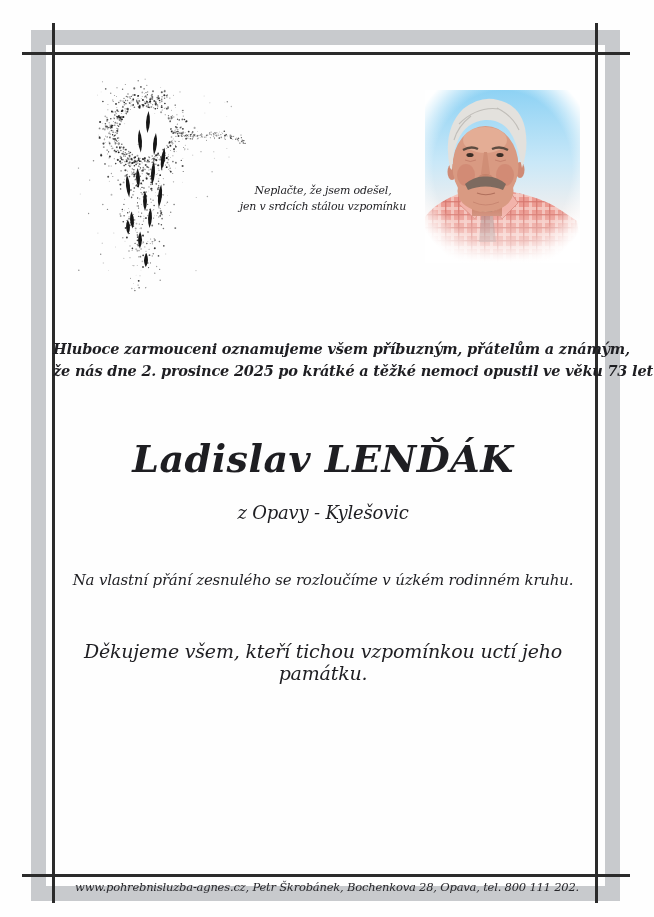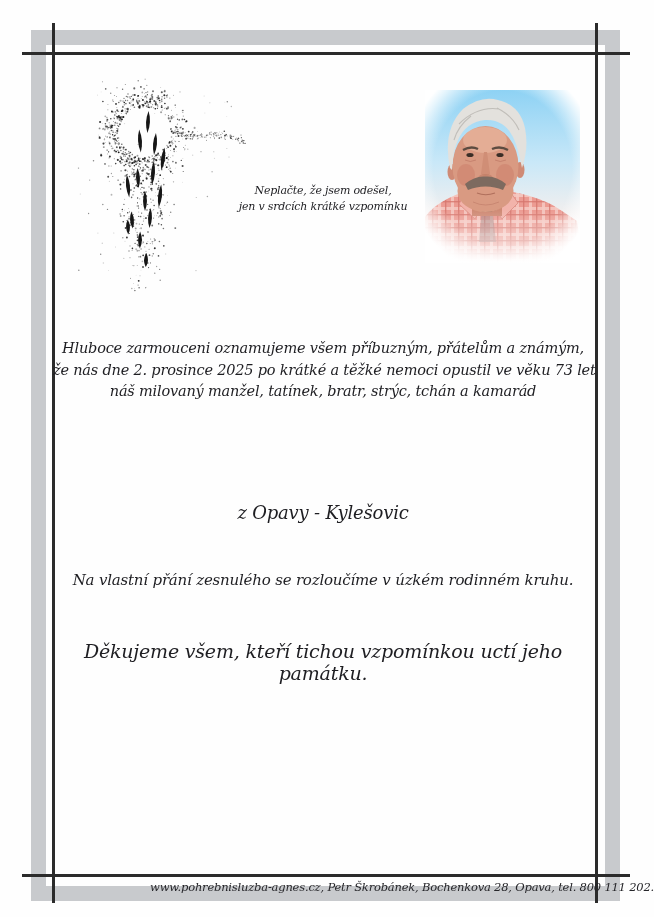--- a/index.html
+++ b/index.html
@@ -37,28 +37,28 @@
     position:absolute;left:425px;top:90px;width:155px;height:173px;z-index:3;
   }
 
   
   .tblock{
     position:absolute;left:53px;width:540px;text-align:center;
     font-style:italic;z-index:4;letter-spacing:-0.2px;
   }
   .tline{white-space:nowrap}
   .verse{top:183px;font-size:11px;line-height:16px;font-weight:normal}
-  .announce{top:338px;font-size:14.5px;line-height:21.7px;font-weight:400}
+  .announce{top:338px;font-size:14.5px;line-height:21.7px;font-weight:700}
   .name{top:437px;font-size:38px;line-height:44px;font-weight:bold;letter-spacing:0.5px}
   .origin{top:502px;font-size:18px}
   .farewell{top:571px;font-size:15px}
   .thanks{top:640px;font-size:19px}
   .closing{top:770px;font-size:19px;font-weight:bold}
   .footer{
-    position:absolute;left:0;top:880px;width:654px;text-align:right;
+    position:absolute;left:0;top:880px;width:654px;text-align:center;
     font-style:italic;font-size:11.5px;letter-spacing:-0.2px;z-index:5;
     color:#26262a;
   }
 </style>
 </head>
 <body>
 
 <div class="card">
 
   <div class="gray-frame"></div>
@@ -1276,29 +1276,29 @@
         <path d="M 34 34 Q 52 16 74 19 M 29 50 Q 33 36 46 26 M 94 40 Q 88 26 72 18" stroke="#b8b5b0" stroke-width="1.1" fill="none" opacity="0.8"></path>
       </g>
     </g>
 
     <rect x="0" y="0" width="155" height="173" fill="url(#vig)"></rect>
     <rect x="0" y="120" width="155" height="53" fill="url(#botfade)"></rect>
   </svg>
 
   <div class="tblock verse">
     <div class="tline">Neplačte, že jsem odešel,</div>
-    <div class="tline">jen v srdcích krátké vzpomínku</div>
+    <div class="tline">jen v srdcích stálou vzpomínku</div>
   </div>
 
   <div class="tblock announce">
     <div class="tline">Hluboce zarmouceni oznamujeme všem příbuzným, přátelům a známým,</div>
     <div class="tline">že nás dne 2. prosince 2025 po krátké a těžké nemoci opustil ve věku 73 let</div>
-    <div class="tline">náš milovaný manžel, tatínek, bratr, strýc, tchán a kamarád</div>
   </div>
 
+  <div class="tblock name">Ladislav LENĎÁK</div>
 
   <div class="tblock origin">z Opavy - Kylešovic</div>
 
   <div class="tblock farewell">Na vlastní přání zesnulého se rozloučíme v úzkém rodinném kruhu.</div>
 
   <div class="tblock thanks">Děkujeme všem, kteří tichou vzpomínkou uctí jeho památku.</div>
 
 
   <div class="footer">www.pohrebnisluzba-agnes.cz, Petr Škrobánek, Bochenkova 28, Opava, tel. 800 111 202.</div>
 

